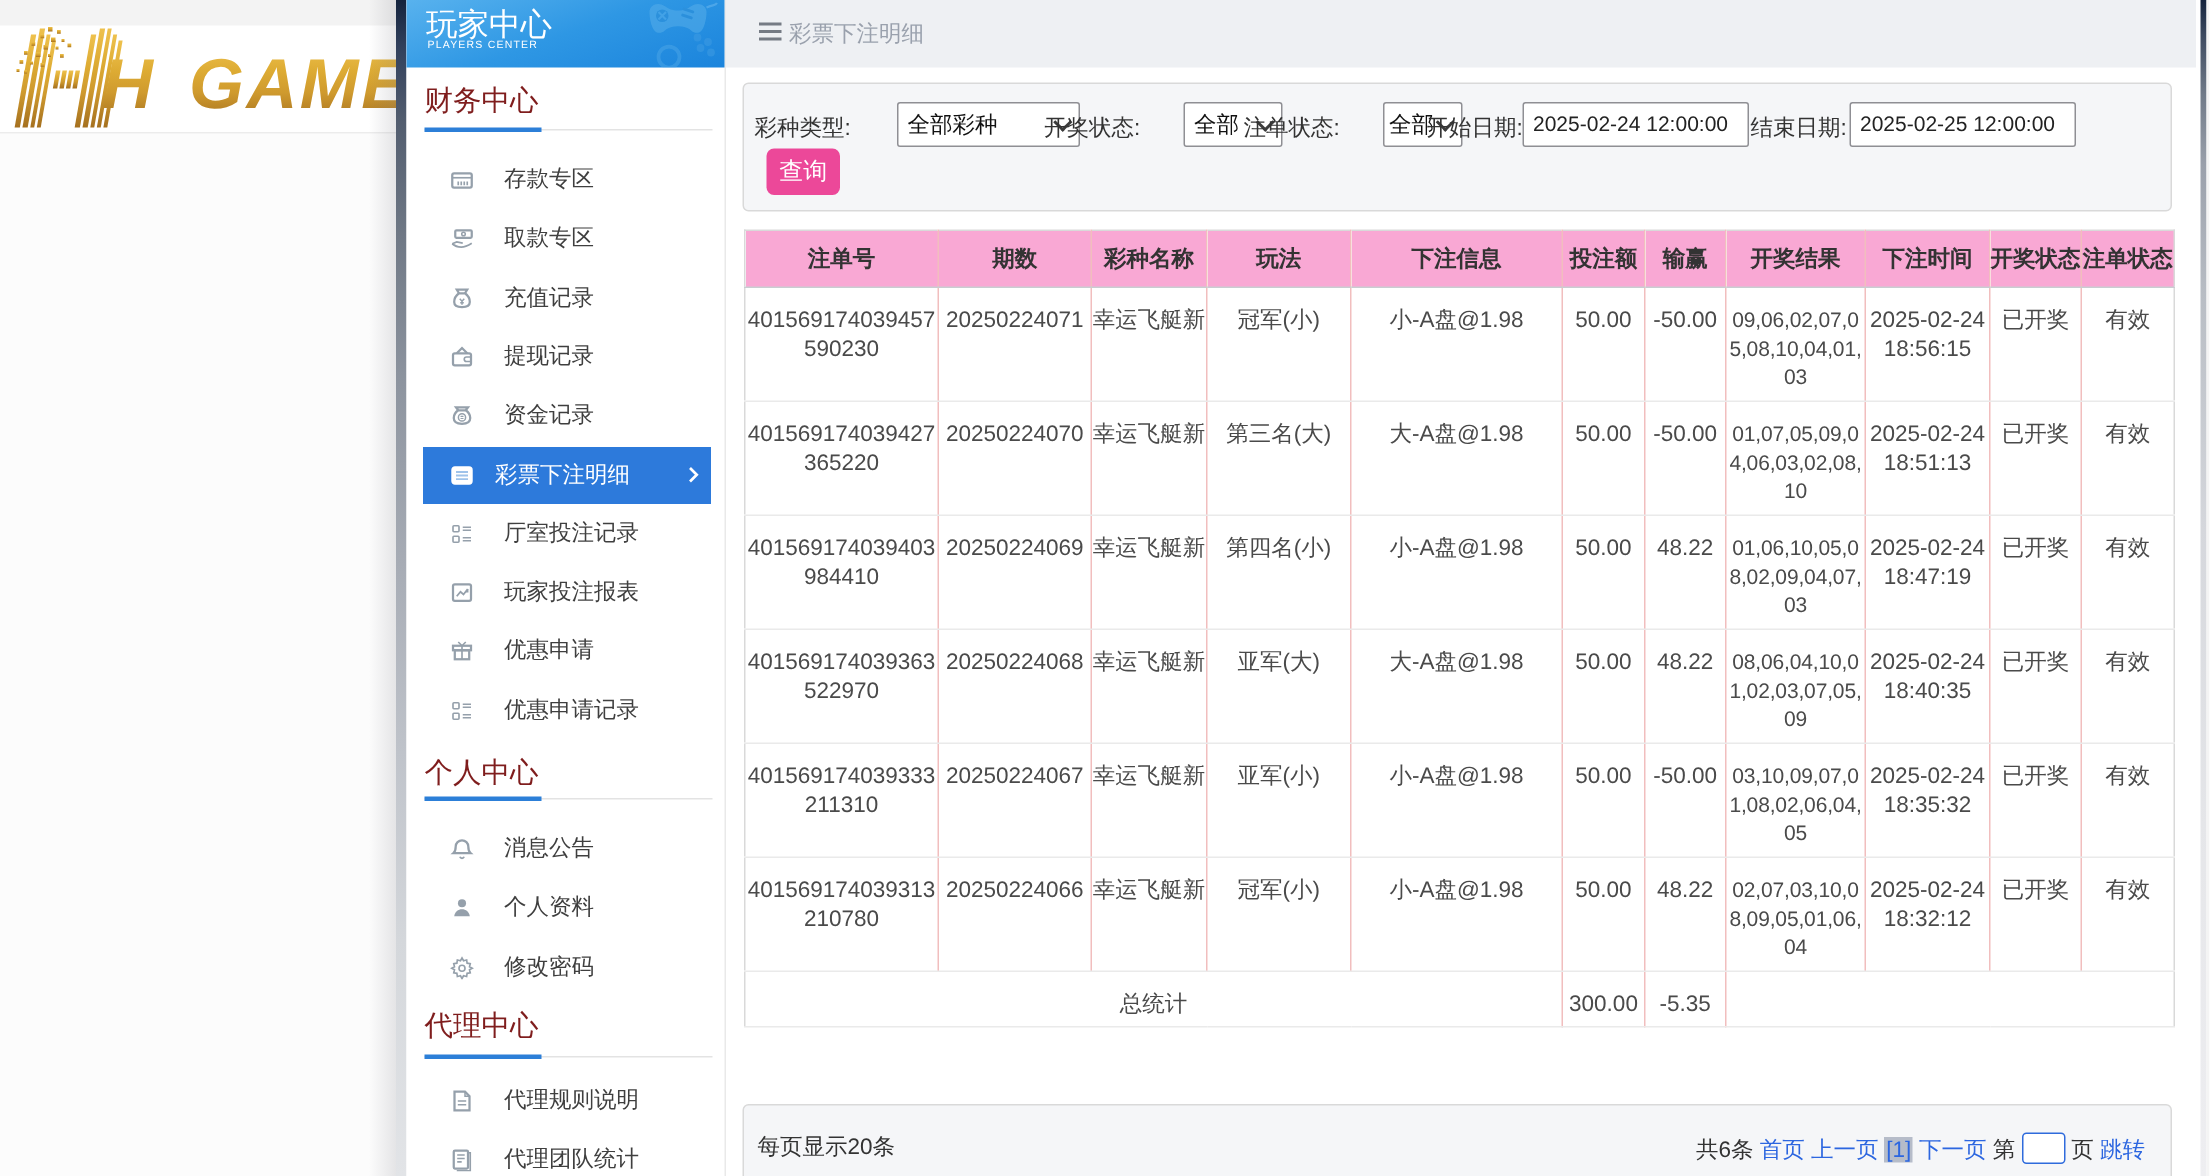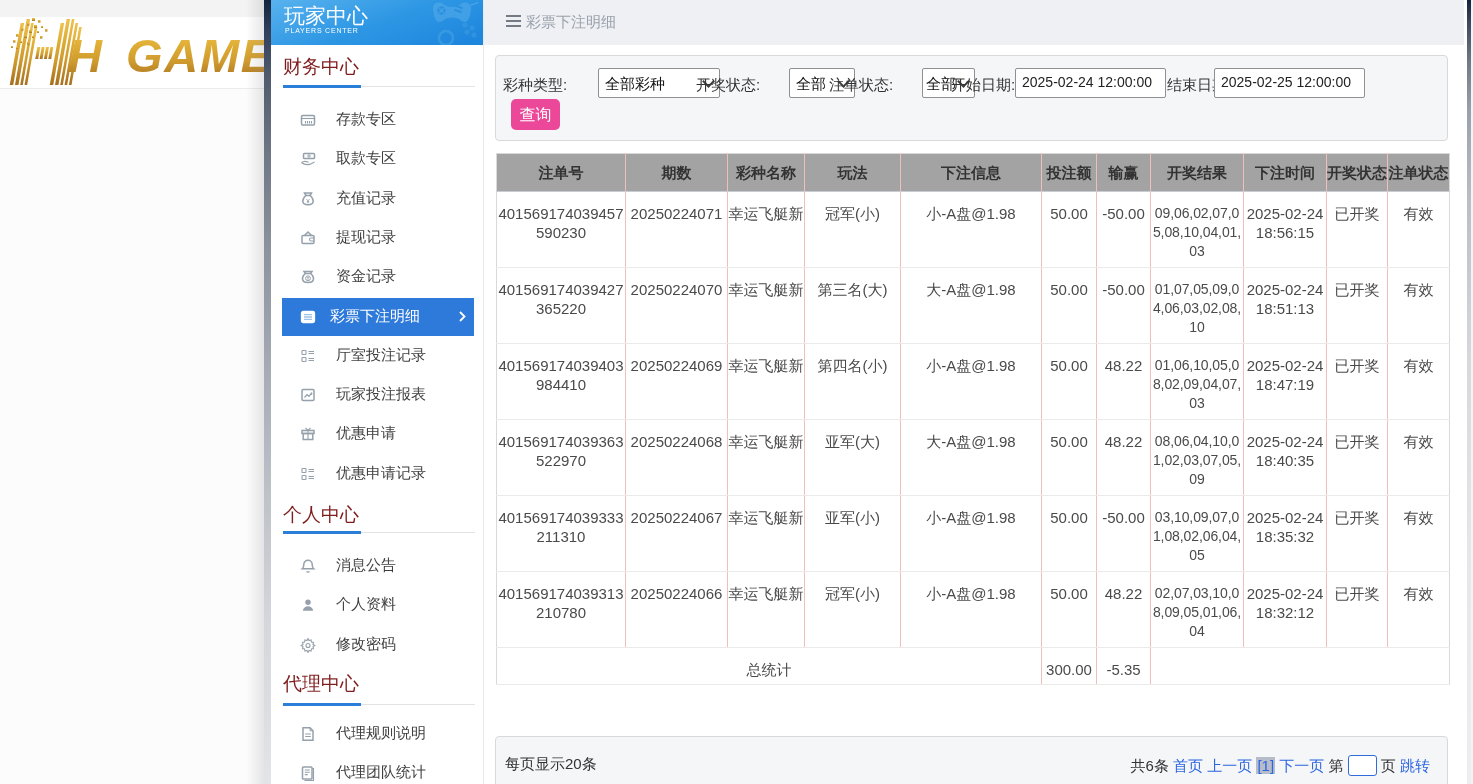--- a/index.html
+++ b/index.html
@@ -41,21 +41,21 @@
 .sel{position:absolute;top:12px;height:30px;padding-left:27px;}
 .sel select{-webkit-appearance:none;appearance:none;width:100%;height:30px;border:1px solid #8f8f94;border-radius:2px;background:#fff;font-family:"Liberation Sans",sans-serif;font-size:15px;color:#111;padding:0 0 0 6px;}
 .sel::after{content:"";position:absolute;right:7px;top:9px;width:7px;height:7px;border-right:2px solid #3c3c3c;border-bottom:2px solid #3c3c3c;transform:rotate(45deg);pointer-events:none;}
 .inp{box-sizing:border-box;position:absolute;top:12px;height:30px;width:151px;border:1px solid #8f8f94;border-radius:2px;background:#fff;font-size:14px;color:#222;padding-left:6px;line-height:27px;white-space:nowrap;}
 #qbtn{left:15px;top:43px;width:49px;height:31px;line-height:31px;background:#ec4899;border-radius:5px;color:#fff;font-size:16px;text-align:center;}
 
 #tbl{left:12px;top:153px;width:953px;border-collapse:collapse;table-layout:fixed;position:absolute;}
 #tbl td,#tbl th{border-left:1px solid #f1bebe;border-right:1px solid #f1bebe;border-top:1px solid #eaeaea;border-bottom:1px solid #eaeaea;text-align:center;font-size:15px;color:#4a4a4a;padding:0;overflow:hidden;line-height:19px;}
 #tbl th{vertical-align:middle;}
 #tbl td{vertical-align:top;padding-top:12px;height:63px;}
-#tbl th{background:#a3a3a3;color:#333;font-weight:bold;height:37px;border-bottom-color:#c9cdd1!important;}
+#tbl th{background:#f9a8d4;color:#333;font-weight:bold;height:37px;border-bottom-color:#c9cdd1!important;}
 #tbl td{background:#fff;}
 #tbl tr.sum td{height:24px;}
 #tbl td.kj{font-size:14px;letter-spacing:-0.1px;}
 #tbl{border:1px solid #d9d9d9;}
 #tbl tr:first-child th{border-top:none;}
 #tbl td:first-child,#tbl th:first-child{border-left:none;}
 #tbl td:last-child,#tbl th:last-child{border-right:none;margin-left:24px;}
 
 #pager{left:11px;top:736px;width:951px;height:60px;background:#f5f6f8;border:1px solid #d9d9d9;border-radius:4px;}
 #pager .lft{position:absolute;left:9px;top:18px;font-size:15px;color:#333;}
@@ -289,21 +289,21 @@
   <div class="abs" id="filter">
     <div class="flabel" style="left:7px;">彩种类型:</div>
     <div class="sel" style="left:75px;width:122px;"><select><option>全部彩种</option></select></div>
     <div class="flabel" style="left:200px;">开奖状态:</div>
     <div class="sel" style="left:266px;width:66px;"><select><option>全部</option></select></div>
     <div class="flabel" style="left:333px;">注单状态:</div>
     <div class="sel" style="left:399px;width:53px;"><select style="padding-left:3px;"><option>全部</option></select></div>
     <div class="flabel" style="left:455px;">开始日期:</div>
     <div class="inp" style="left:519px;">2025-02-24 12:00:00</div>
     <div class="flabel" style="left:671px;">结束日期:</div>
-    <div class="inp" style="left:718px;">2025-02-25 12:00:00</div>
+    <div class="inp" style="left:737px;">2025-02-25 12:00:00</div>
     <div class="abs" id="qbtn">查询</div>
   </div>
   <table id="tbl">
     <colgroup>
         <col style="width:129px">
         <col style="width:102px">
         <col style="width:77px">
         <col style="width:96px">
         <col style="width:141px">
         <col style="width:55px">

